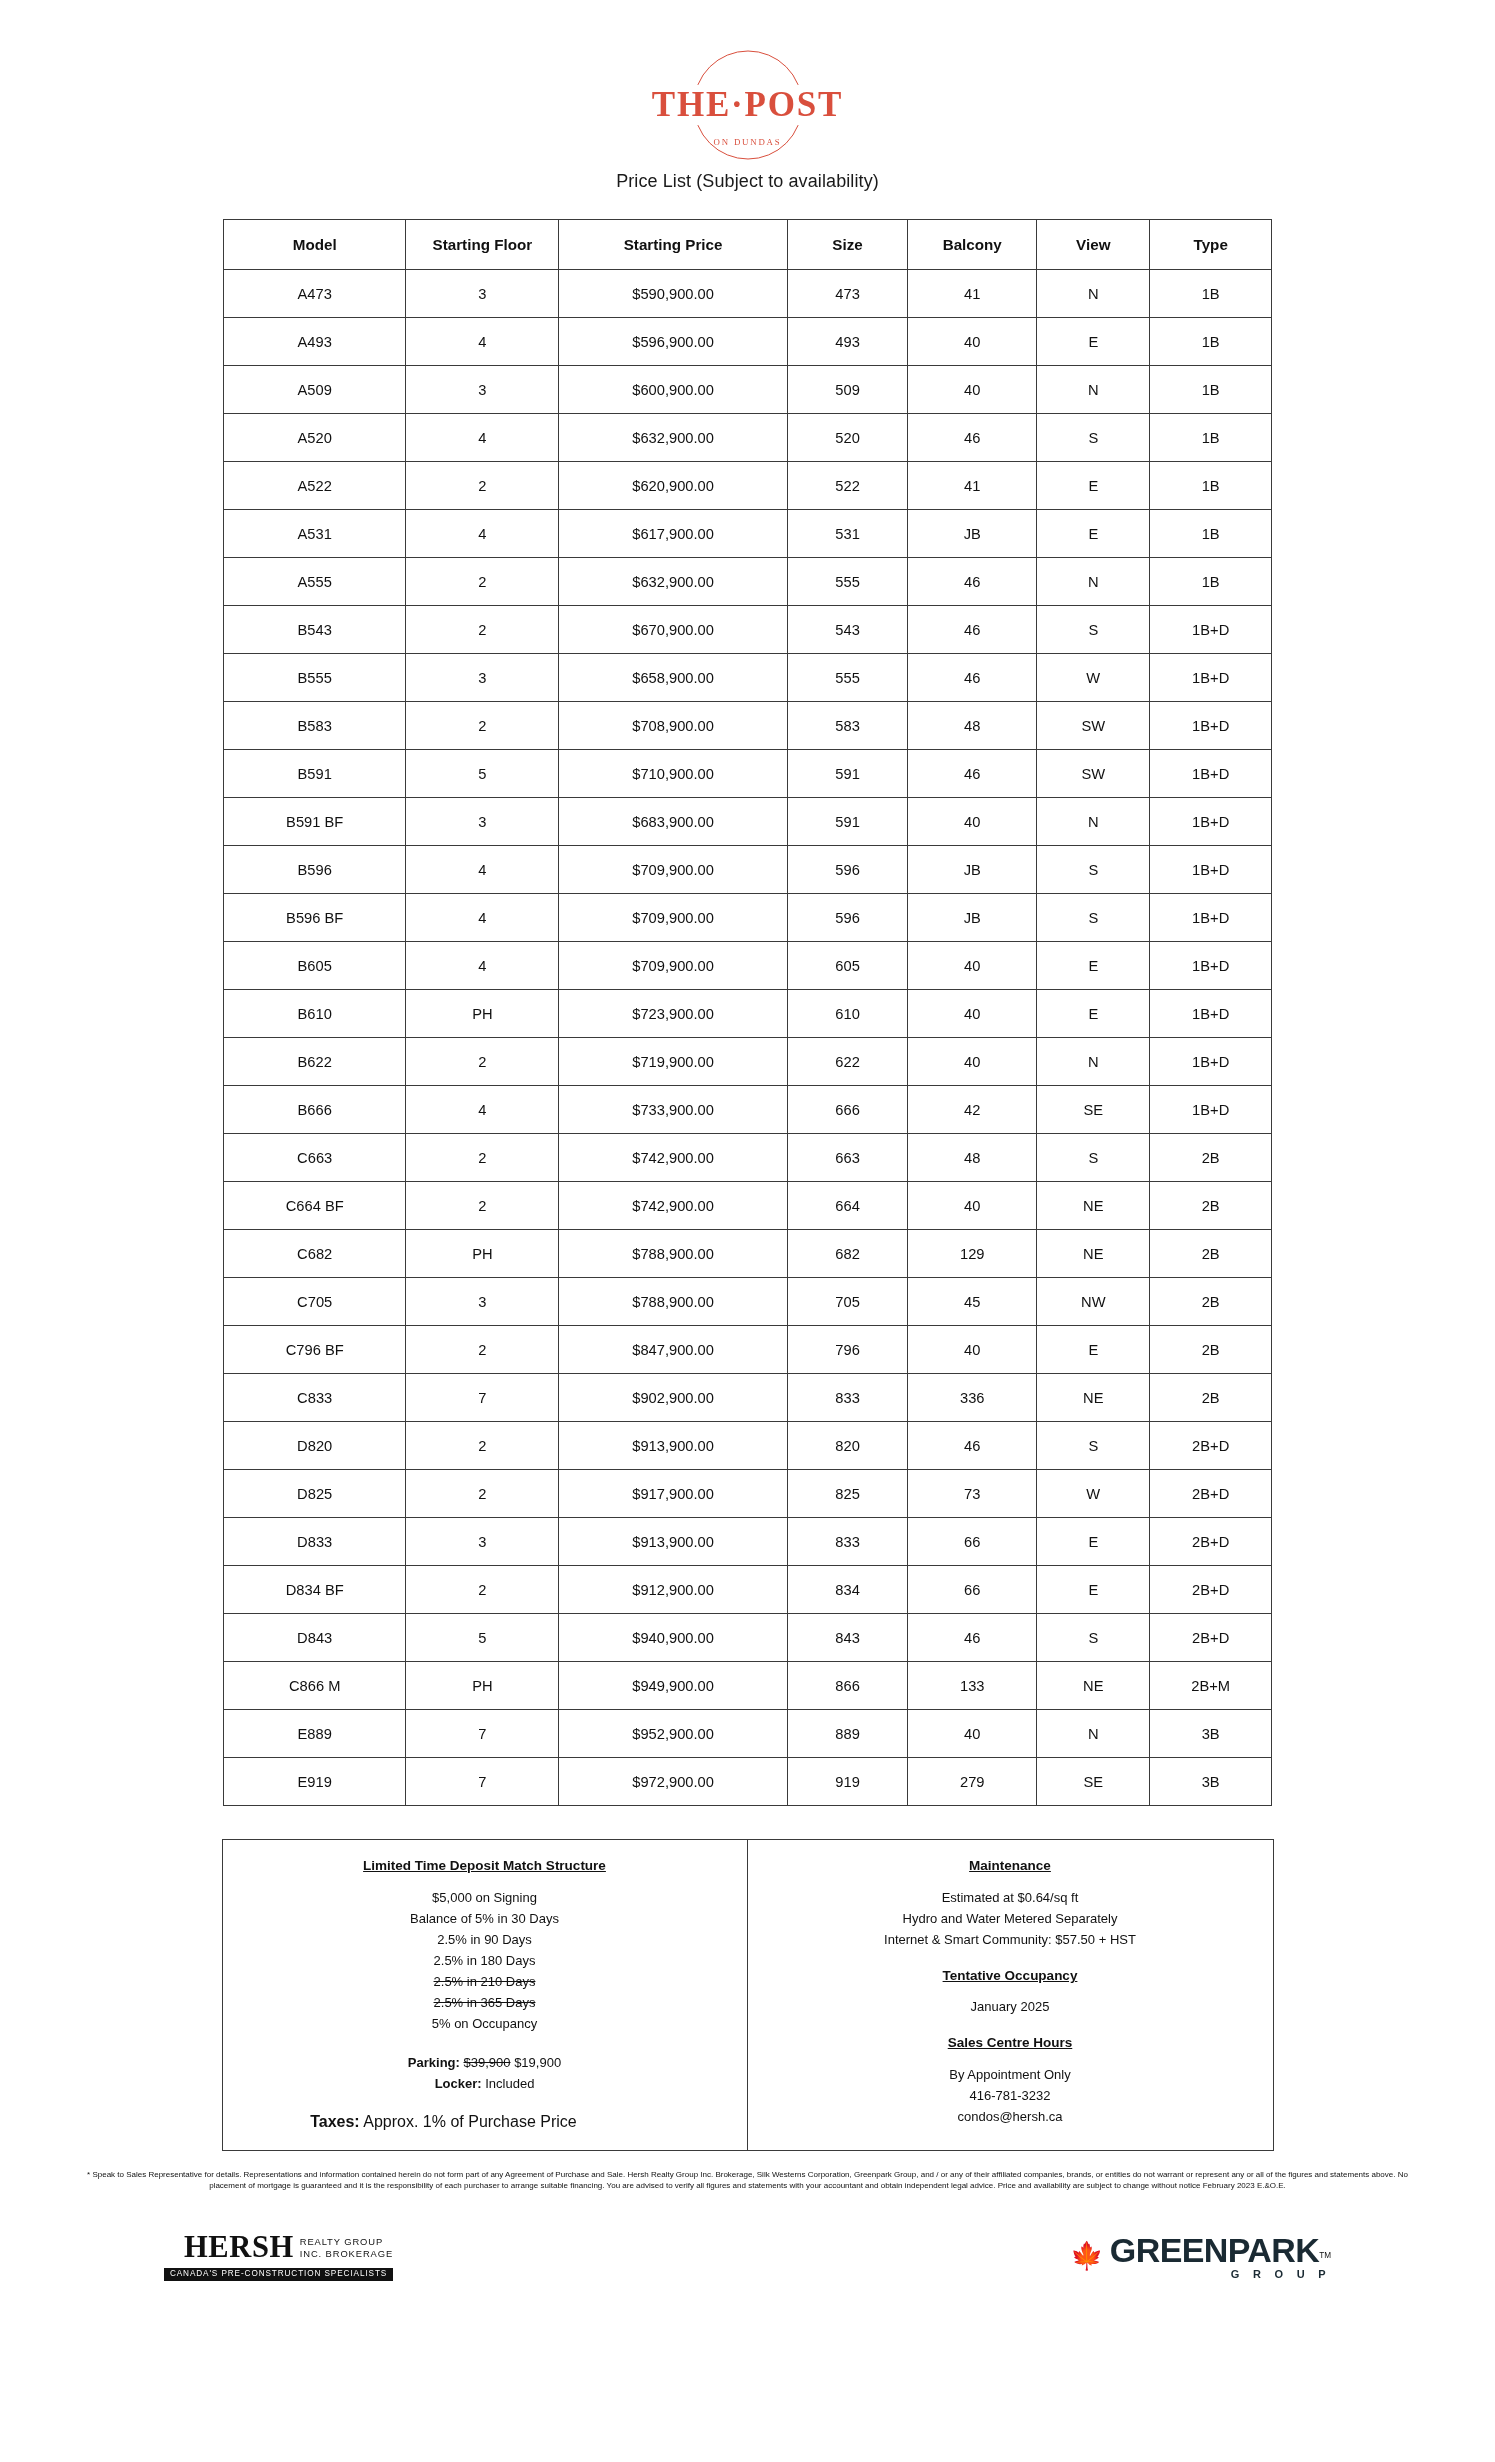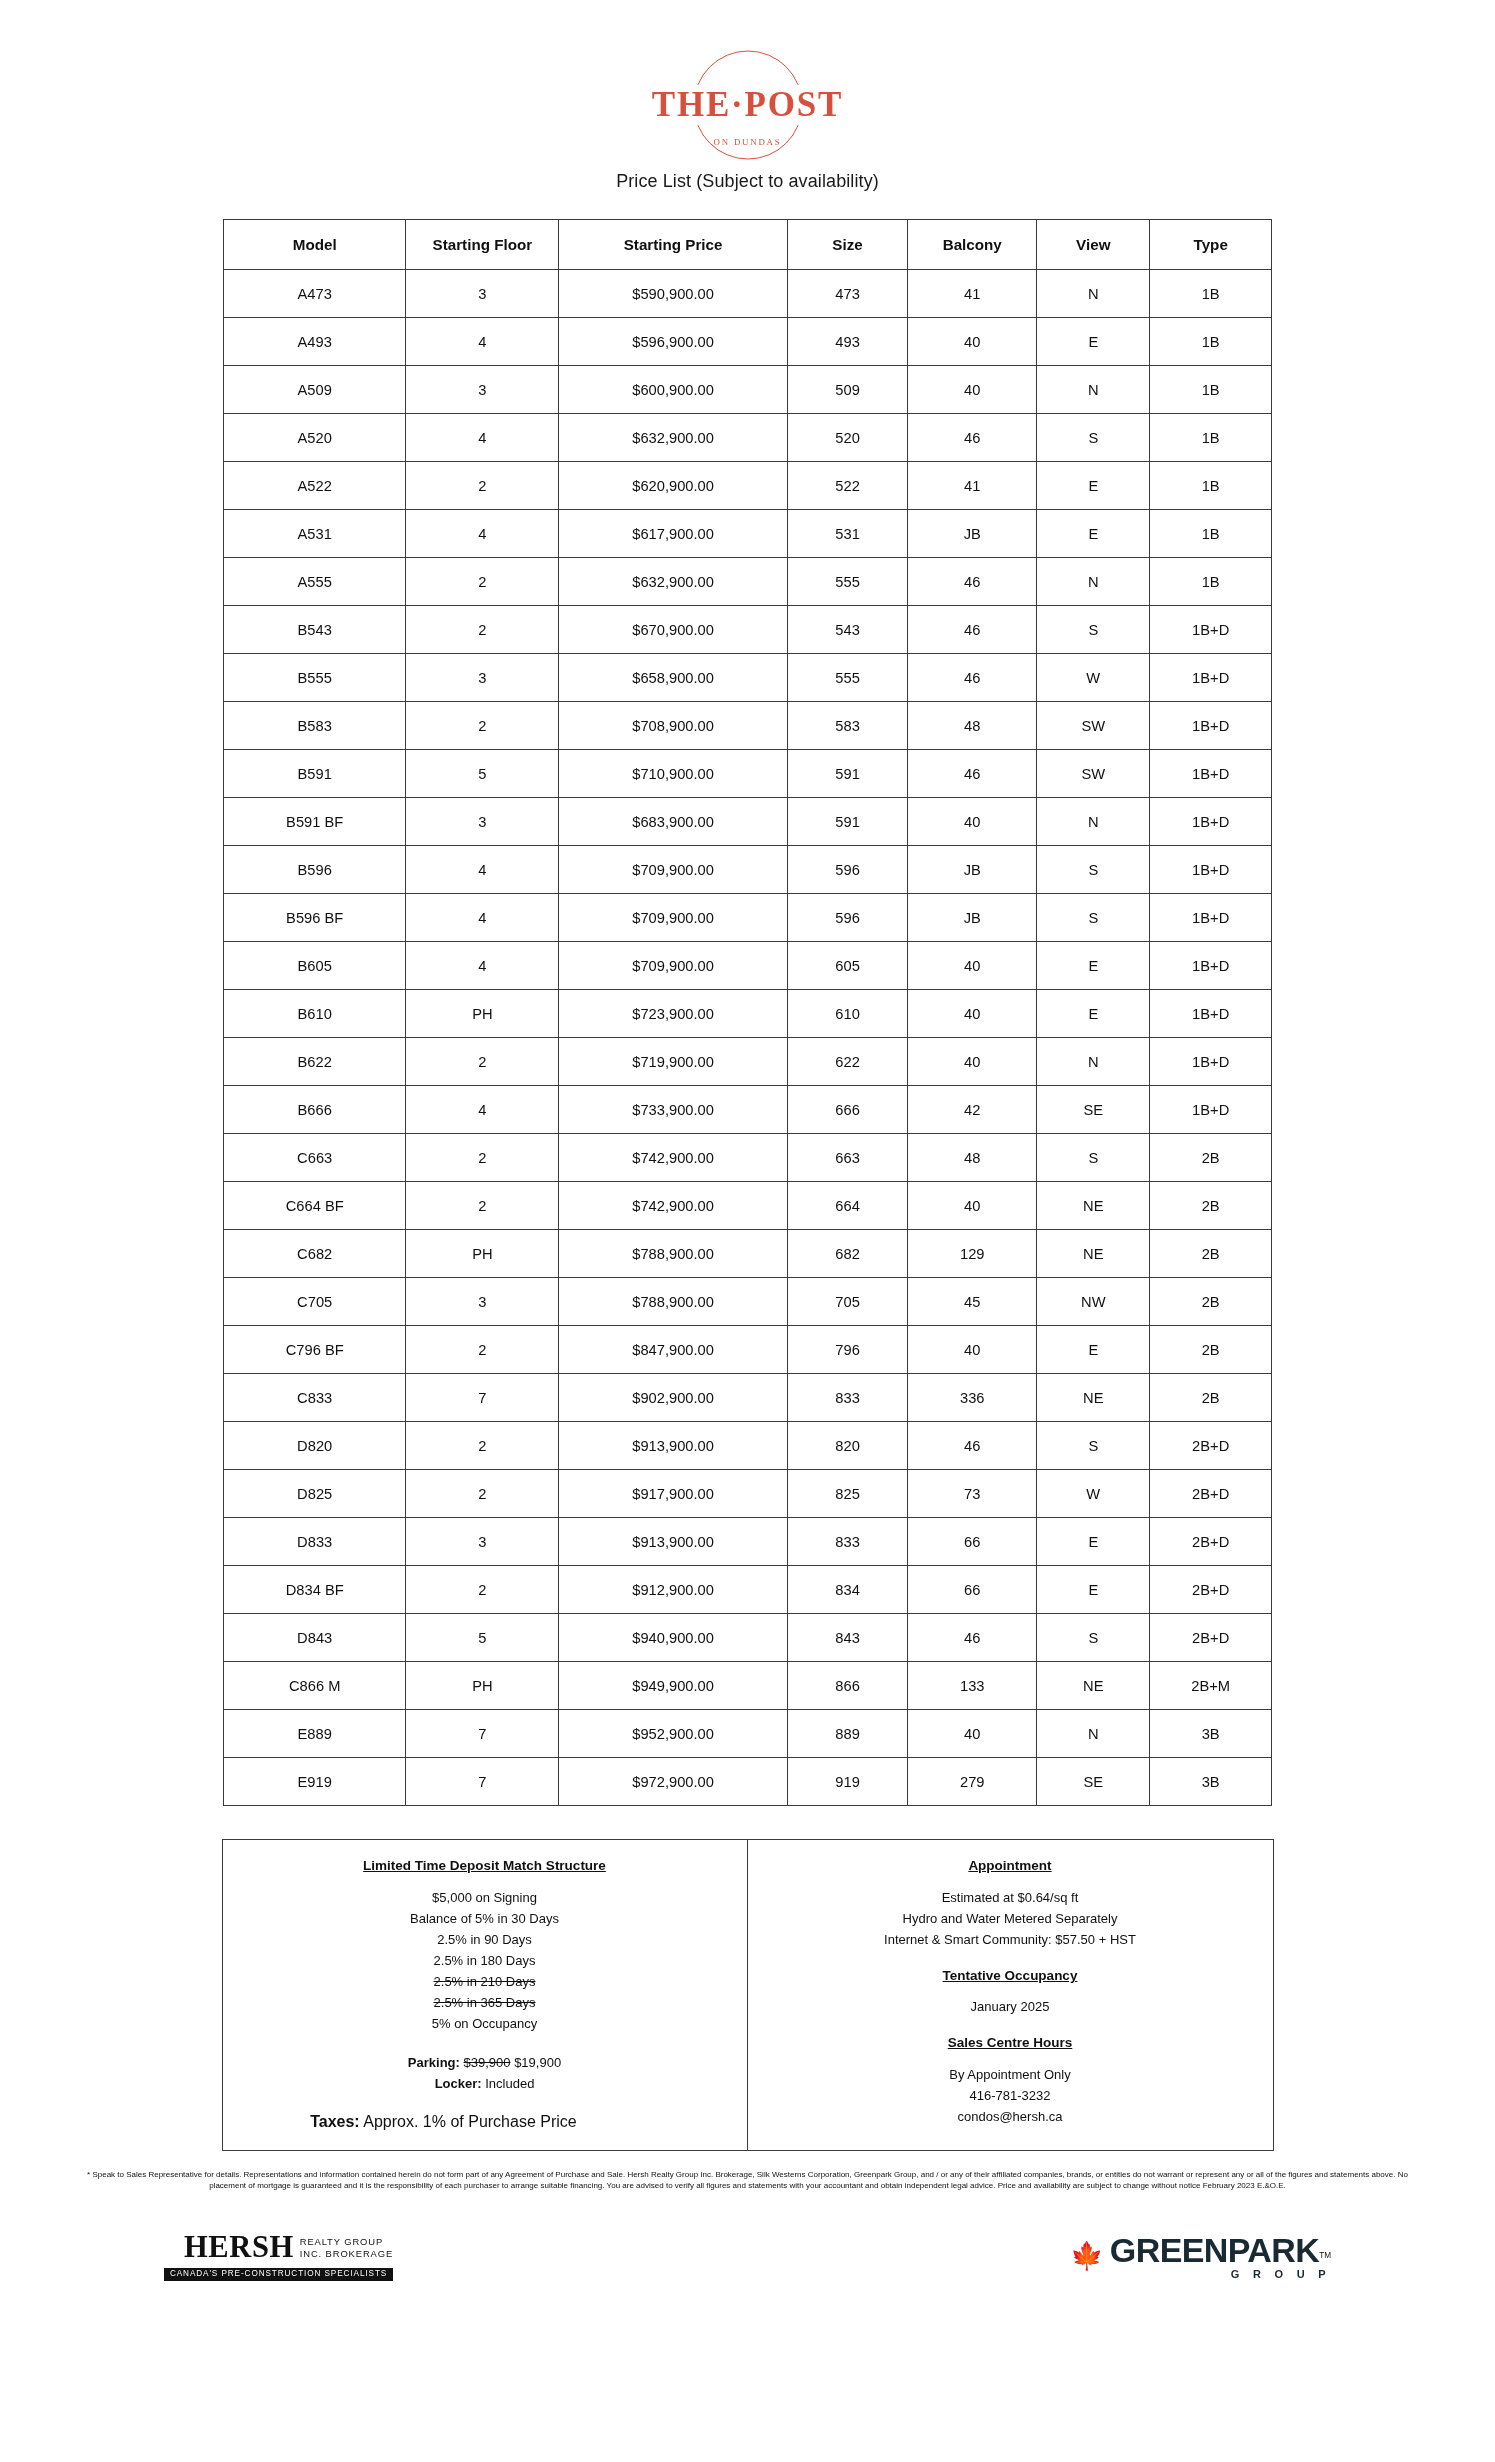--- a/index.html
+++ b/index.html
@@ -595,21 +595,21 @@
       <div>
         <span class="b">Locker:</span>
         <span>Included</span>
       </div>
       <div class="left-footline">
         <span class="b">Taxes:</span>
         <span>Approx. 1% of Purchase Price</span>
       </div>
     </div>
     <div class="info-col right">
-      <span class="info-head">Appointment</span>
+      <span class="info-head">Maintenance</span>
       <div id="maint-lines">
           <span class="info-line">Estimated at $0.64/sq ft</span>
           <span class="info-line">Hydro and Water Metered Separately</span>
           <span class="info-line">Internet &amp; Smart Community: $57.50 + HST</span>
         </div>
       <div class="spacer"></div>
       <span class="info-head">Tentative Occupancy</span>
       <span class="info-line">January 2025</span>
       <div class="spacer"></div>
       <span class="info-head">Sales Centre Hours</span>

